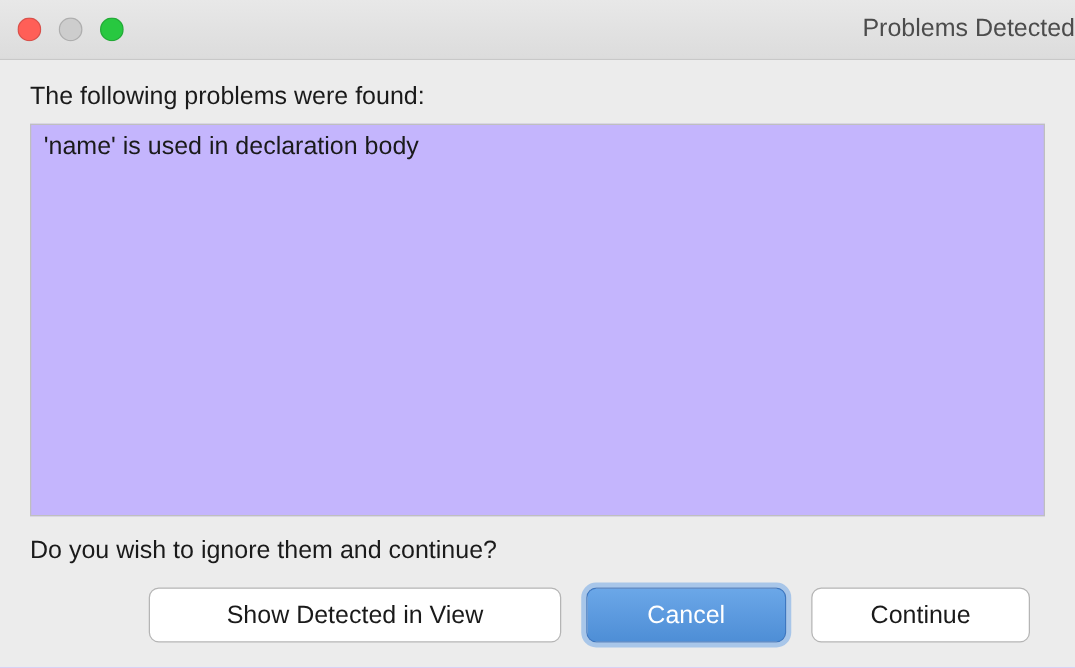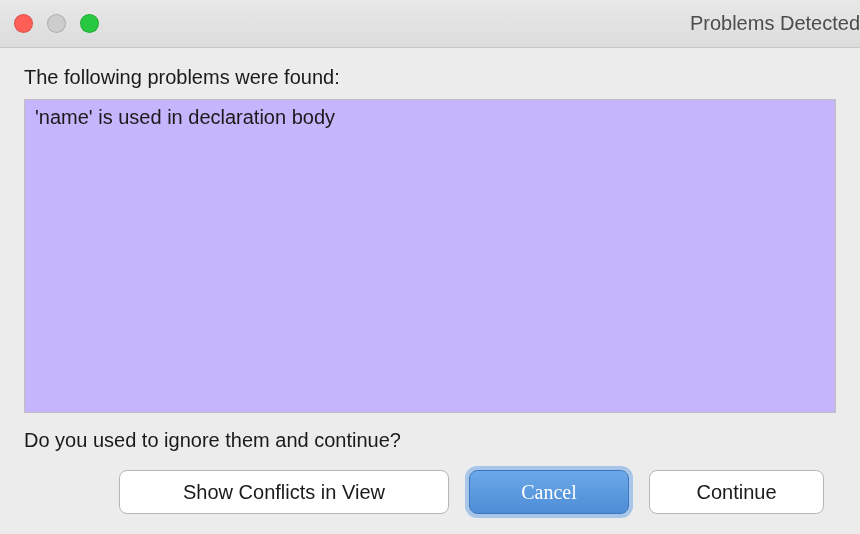--- a/index.html
+++ b/index.html
@@ -102,21 +102,20 @@
       line-height: 1.5;
     }
     .btn-show {
       min-width: 330px;
     }
     .btn-default {
       background: linear-gradient(to bottom, #6ba7e8, #4e8ed6);
       border: 1px solid #3e77c0;
       color: #ffffff;
       box-shadow: 0 0 0 4px rgba(100, 160, 230, 0.5);
-      font-family: Liberation Serif, serif;
     }
     .btn-continue {
       min-width: 175px;
     }
   </style>
 </head>
 <body>
 
 <div class="titlebar">
   <div class="traffic-lights">
@@ -125,19 +124,19 @@
     <div class="traffic-light tl-zoom"></div>
   </div>
   <div class="titlebar-title">Problems Detected</div>
 </div>
 
 <div class="content">
   <div class="heading">The following problems were found:</div>
   <div class="problems-box">
     <div>'name' is used in declaration body</div>
   </div>
-  <div class="prompt">Do you used to ignore them and continue?</div>
+  <div class="prompt">Do you wish to ignore them and continue?</div>
   <div class="button-row">
-    <button class="btn btn-show">Show Conflicts in View</button>
+    <button class="btn btn-show">Show Detected in View</button>
     <button class="btn btn-default">Cancel</button>
     <button class="btn btn-continue">Continue</button>
   </div>
 </div>
 
 </body></html>

